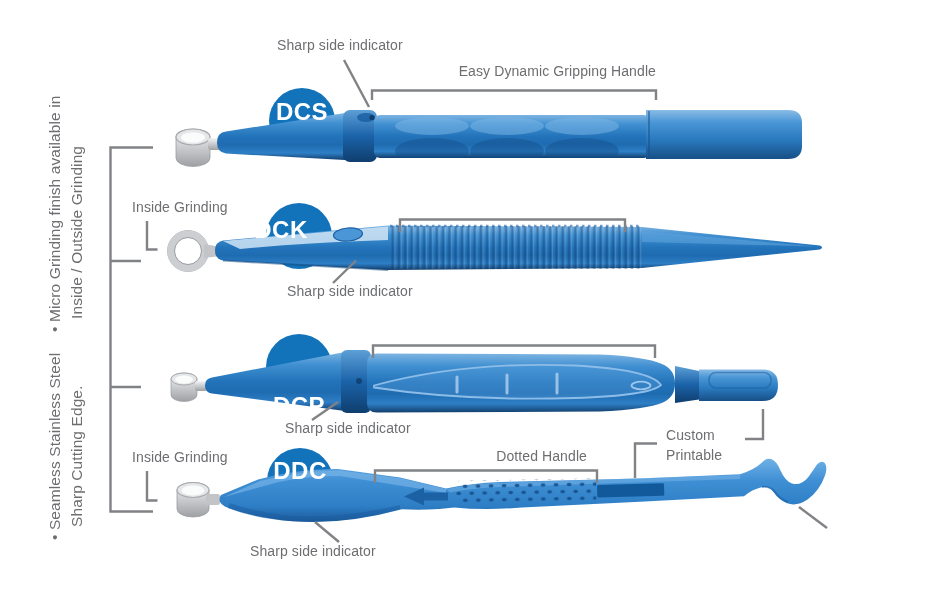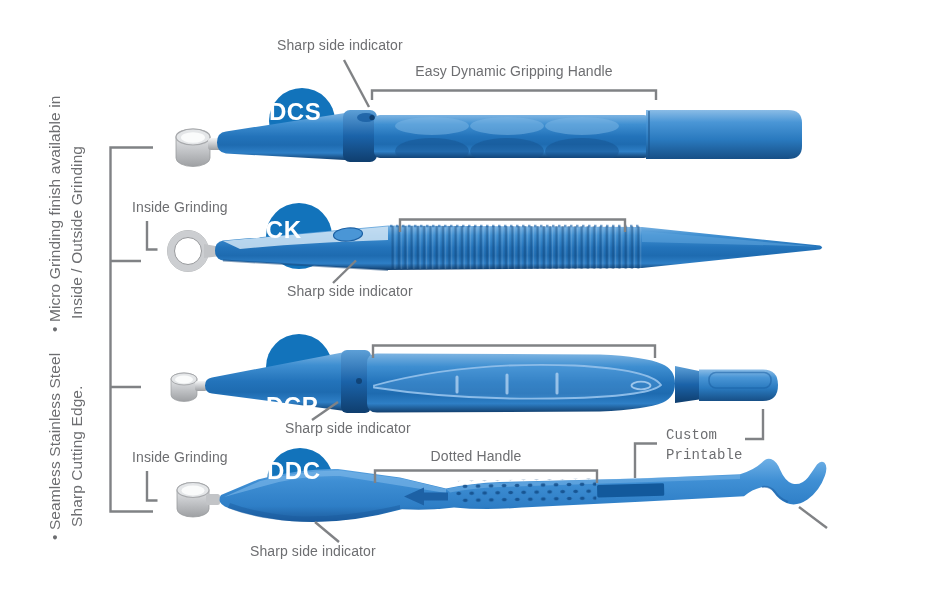--- a/index.html
+++ b/index.html
@@ -5,41 +5,41 @@
   html,body{margin:0;padding:0;background:#fff;}
   .canvas{
     position:relative;width:929px;height:597px;background:#ffffff;overflow:hidden;
     font-family:"Liberation Sans",sans-serif;
   }
   .art{position:absolute;left:0;top:0;}
   .label{
     position:absolute;color:#6d6e71;font-size:14px;line-height:19px;
     white-space:nowrap;letter-spacing:.1px;
   }
-  .label.center{text-align:center;white-space:nowrap;}
+  .label.center{text-align:right;white-space:nowrap;}
   .badge-text{
     position:absolute;color:#ffffff;font-weight:bold;font-size:24px;
-    width:66px;letter-spacing:.5px;
+    width:66px;text-align:center;letter-spacing:.5px;
   }
   .side-note{
     position:absolute;transform-origin:0 0;transform:rotate(-90deg);
     color:#6d6e71;font-size:15.5px;line-height:22px;white-space:nowrap;letter-spacing:.1px;
   }
   .side-note .l2{padding-left:13px;}
   
   #lbl-sharp-dcs{left:277px;top:36px;}
   #lbl-easy{left:372px;top:62px;width:284px;}
   #lbl-inside-dck{left:132px;top:198px;}
   #lbl-ribbed{left:400px;top:200px;width:225px;}
   #lbl-sharp-dck{left:287px;top:282px;}
   #lbl-pen{left:373px;top:321px;width:282px;}
   #lbl-sharp-dcp{left:285px;top:419px;}
   #lbl-inside-ddc{left:132px;top:448px;}
   #lbl-dotted{left:365px;top:447px;width:222px;}
-  #lbl-custom{left:666px;top:425px;line-height:20px;font-family:Liberation Mono, monospace;}
+  #lbl-custom{left:666px;top:425px;line-height:20px;}
   #lbl-sharp-ddc{left:250px;top:542px;}
   #lbl-scraper{left:714px;top:527px;}
   #badge-dcs{left:269px;top:98px;}
   #badge-dck{left:248px;top:216px;}
   #badge-dcp{left:266px;top:344px;margin-top:48px;}
   #badge-ddc{left:267px;top:457px;}
   #note1{left:44px;top:332px;width:280px;}
   #note2{left:44px;top:540px;width:200px;}
 </style>
 </head>

